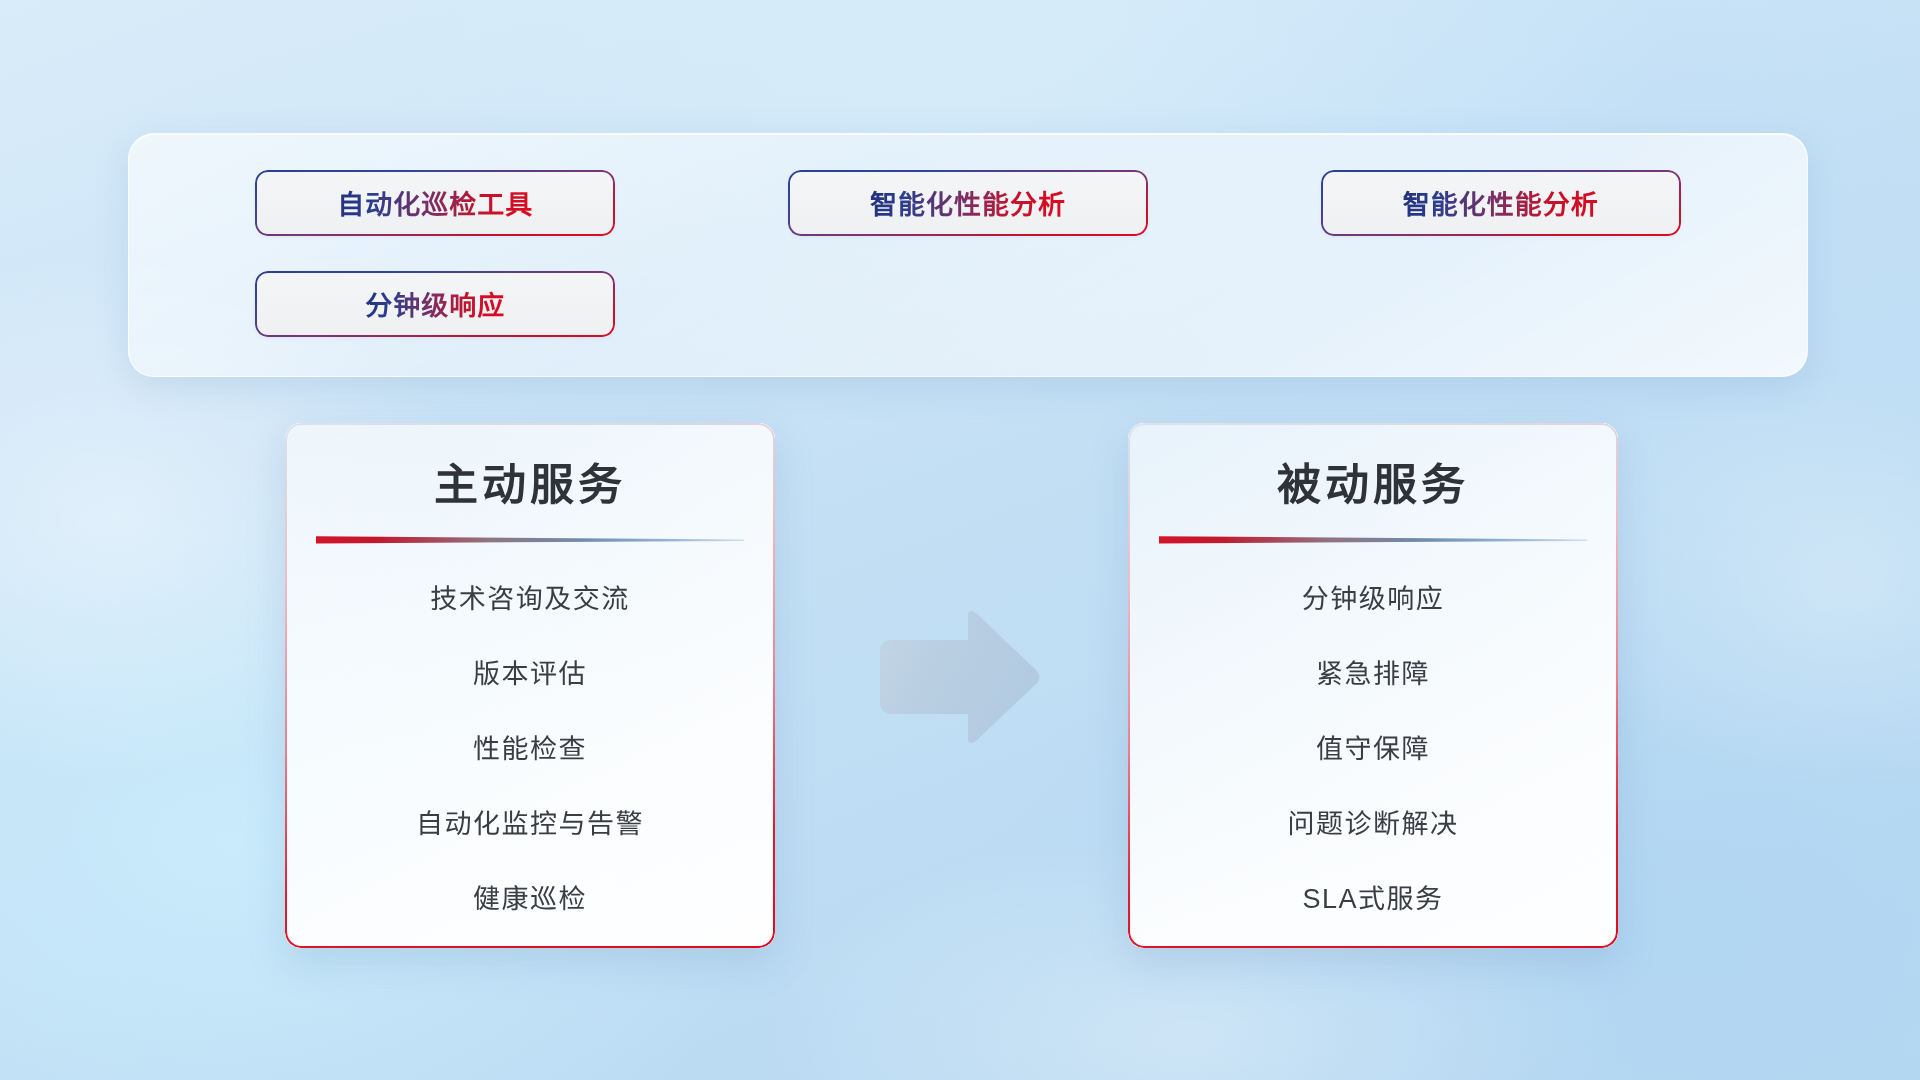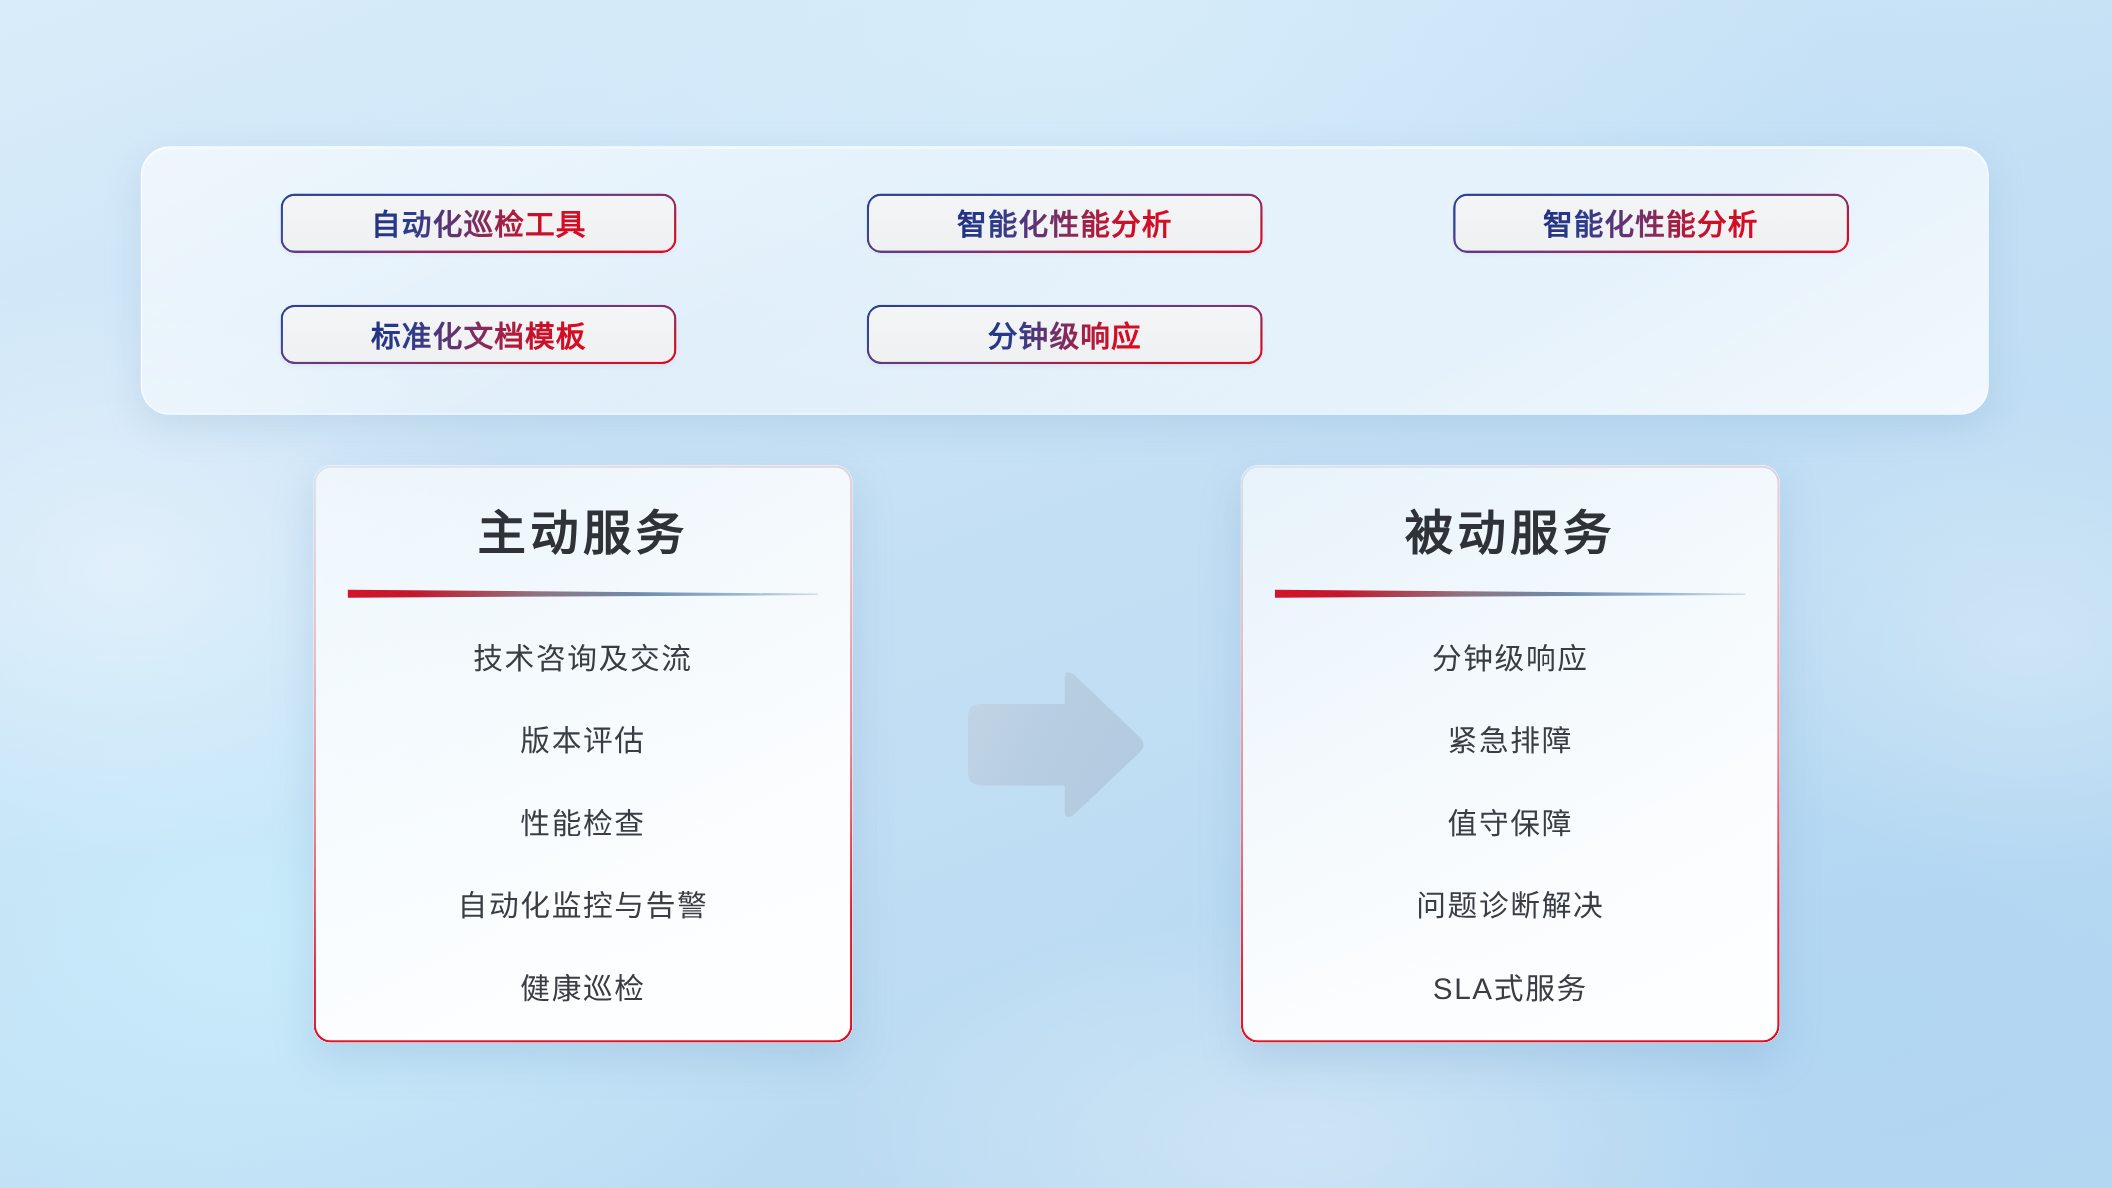--- a/index.html
+++ b/index.html
@@ -36,21 +36,21 @@
     box-shadow:0 10px 34px rgba(105,148,190,0.20), inset 0 1px 0 rgba(255,255,255,0.95);
     border:1px solid rgba(255,255,255,0.70);
   }
   #pill-grid{
     position:absolute;left:0;top:0;right:0;bottom:0;
     display:grid;grid-template-columns:repeat(3,1fr);grid-template-rows:repeat(2,1fr);
     align-items:center;justify-items:center;
     padding:18px 40px 22px 40px;box-sizing:border-box;
   }
   .pill{
-    position:relative;width:356px;height:50px;border-radius:11px;
+    position:relative;width:356px;height:62px;border-radius:11px;
     display:flex;align-items:center;justify-content:center;
     background:linear-gradient(180deg,#f4f5f6 0%,#eef0f1 100%);
     box-shadow:0 2px 5px rgba(120,140,170,0.16);
   }
   .pill::before{
     content:"";position:absolute;inset:-2px;border-radius:13px;padding:2px;
     background:linear-gradient(168deg,#2b3f93 0%,#32459a 22%,#7b3574 54%,#c4132c 82%,#e00b22 100%);
     -webkit-mask:linear-gradient(#000 0 0) content-box,linear-gradient(#000 0 0);
     -webkit-mask-composite:xor;mask:linear-gradient(#000 0 0) content-box,linear-gradient(#000 0 0);
     mask-composite:exclude;pointer-events:none;
@@ -115,23 +115,20 @@
 
 
       <div class="pill">
         <span class="pill-label">智能化性能分析</span>
       </div>
 
       <div class="pill">
         <span class="pill-label">智能化性能分析</span>
       </div>
 
-      <div class="pill">
-        <span class="pill-label">标准化文档模板</span>
-      </div>
 
       <div class="pill">
         <span class="pill-label">分钟级响应</span>
       </div>
 
     </div>
   </section>
 
   <section class="card" id="card-active">
     <h2 class="card-title">主动服务</h2>

